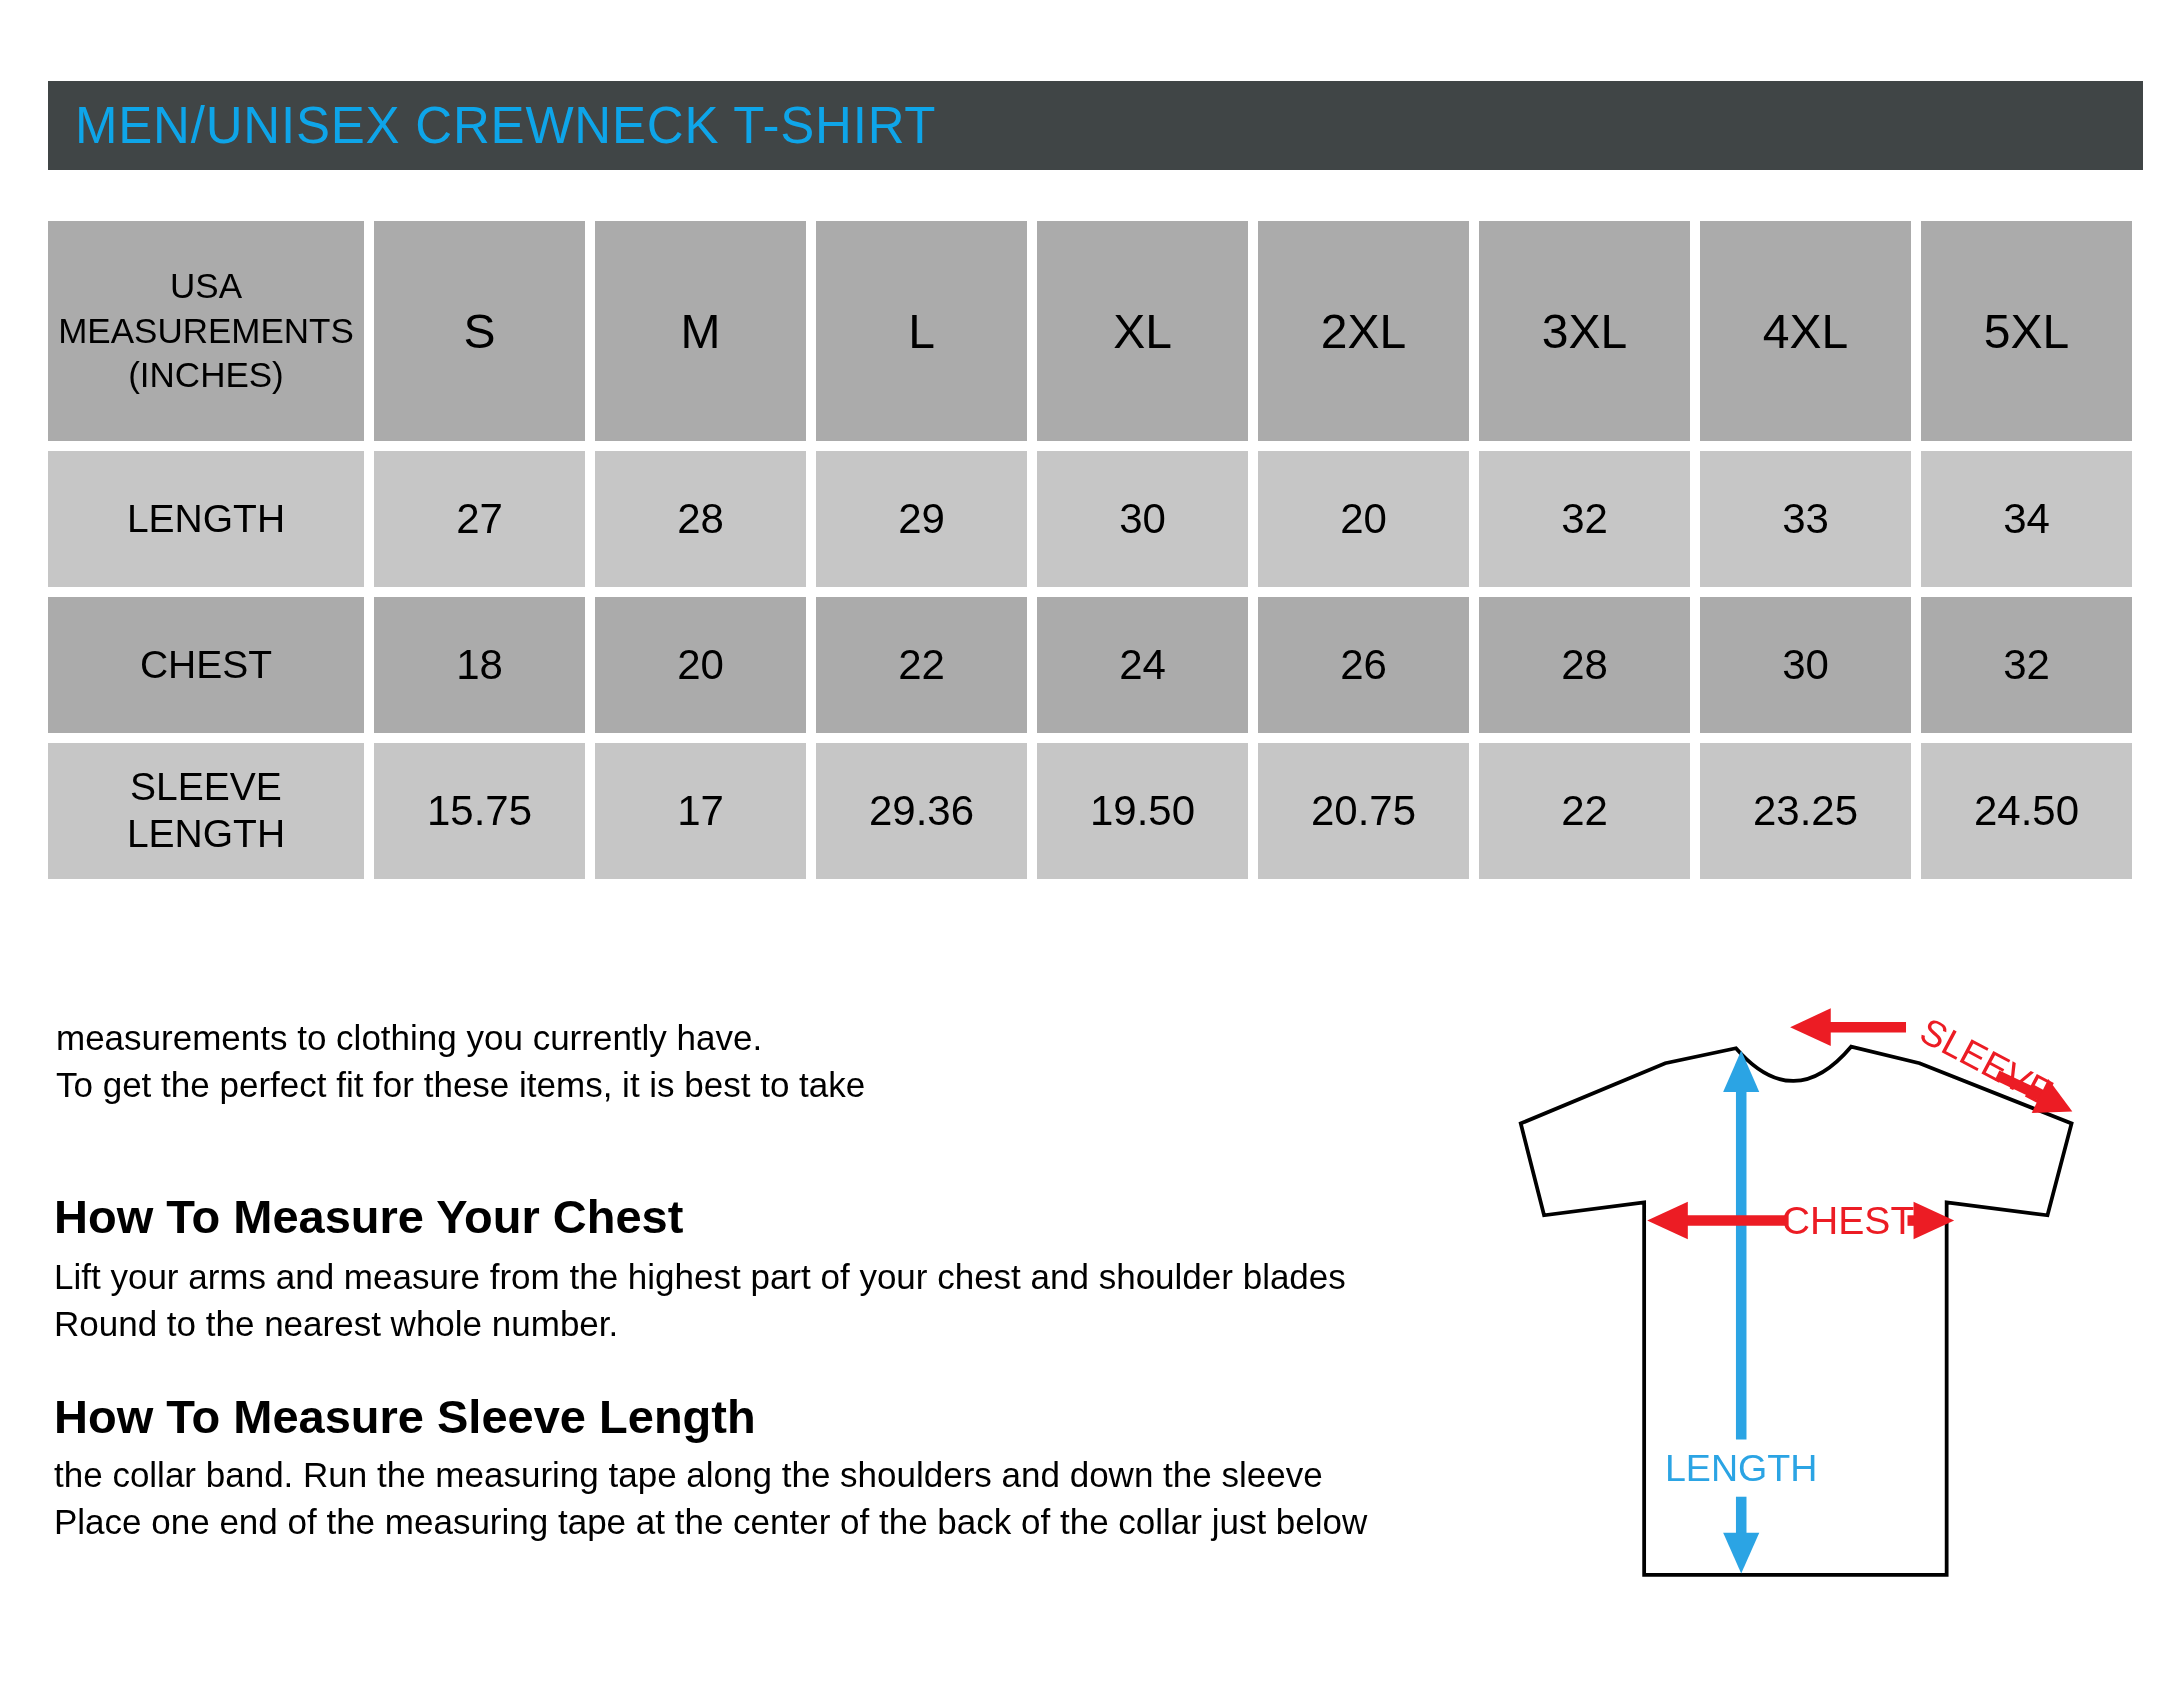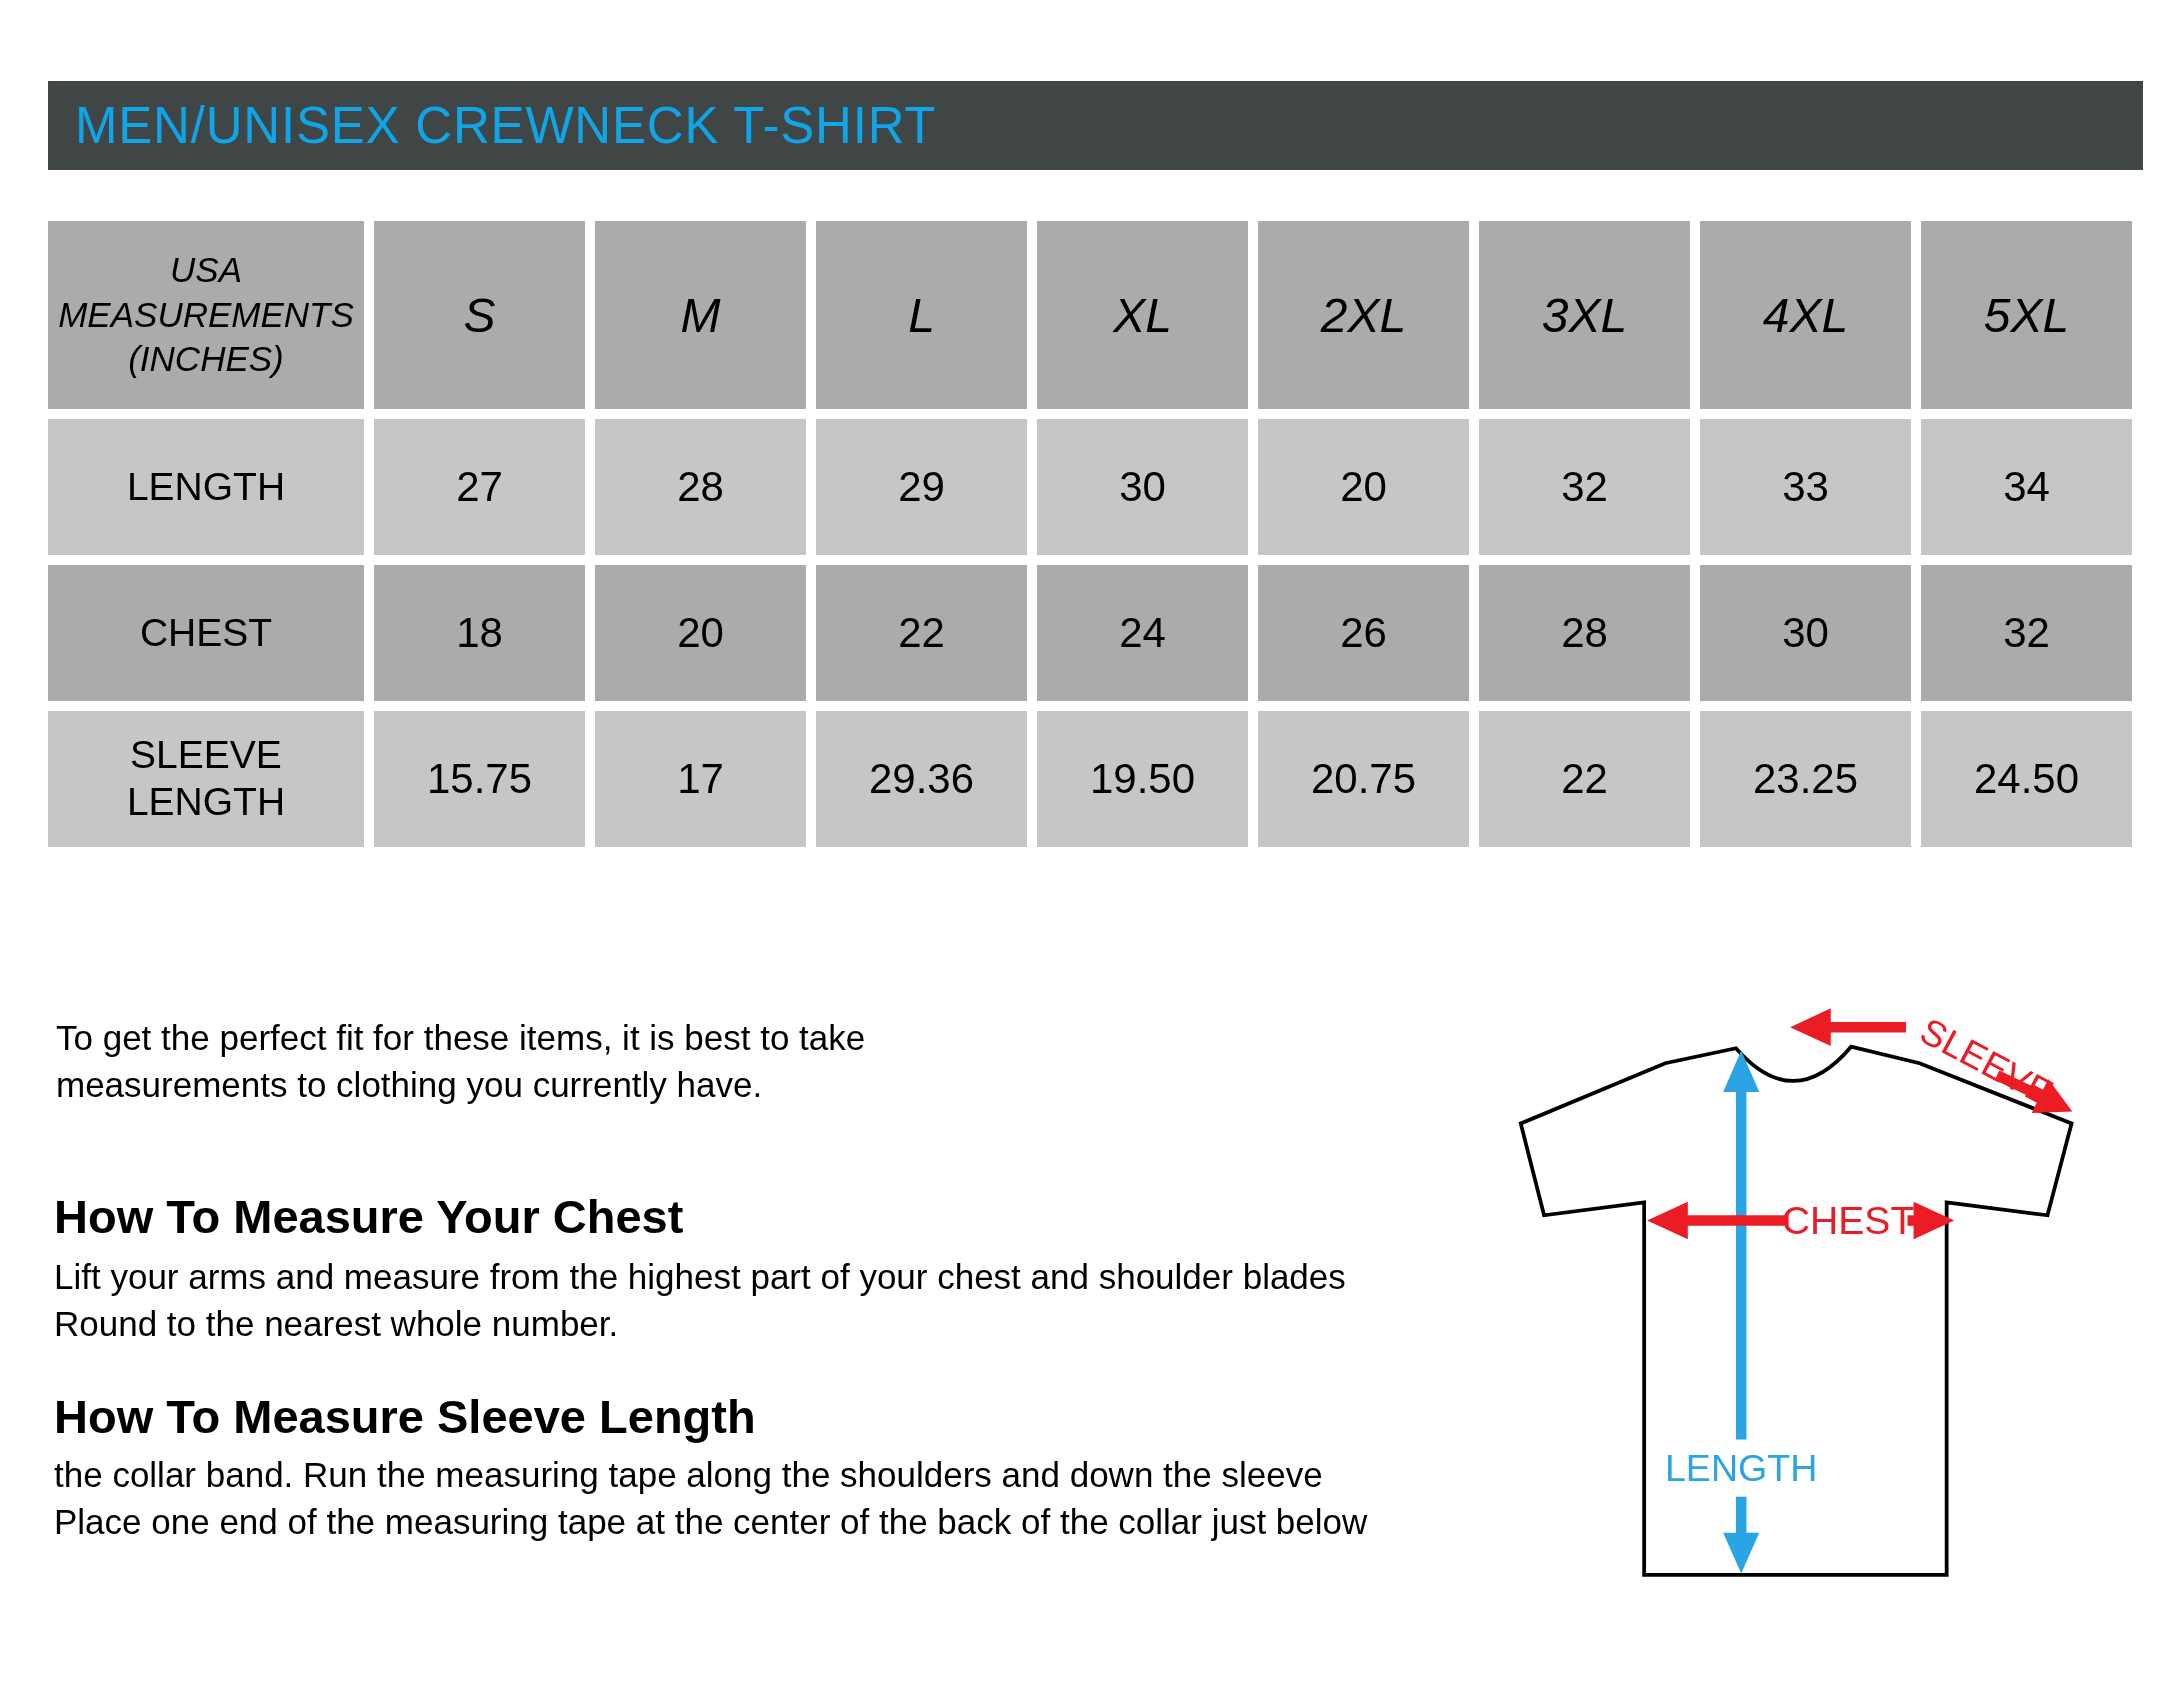--- a/index.html
+++ b/index.html
@@ -30,21 +30,21 @@
   table.size-table td, table.size-table th{
     text-align:center;vertical-align:middle;
     font-weight:400;padding:0;
   }
   .cell-dark{background:#ABABAB;}
   .cell-light{background:#C6C6C6;}
   .corner-cell{font-size:35px;line-height:1.28;padding:0 6px;}
   .size-cell{font-size:48px;}
   .label-cell{font-size:39px;line-height:1.2;padding:0 22.6px;}
   .value-cell{font-size:42px;margin-left:41px;}
-  tr.header-row{height:188px;font-style:italic;}
+  tr.header-row{height:220px;}
   tr.data-row{height:136px;}
   
   .text-line{position:static;}
   .para{position:absolute;font-size:35px;line-height:47px;color:#000;}
   .para-intro{left:56px;top:1014px;}
   .section-heading{position:absolute;font-size:47px;font-weight:700;line-height:54px;white-space:nowrap;}
   .heading-chest{left:54px;top:1190px;}
   .para-chest{left:54px;top:1253px;}
   .heading-sleeve{left:54px;top:1390px;}
   .para-sleeve{left:54px;top:1451px;}
@@ -115,22 +115,22 @@
         <td class="cell-light value-cell">19.50</td>
         <td class="cell-light value-cell">20.75</td>
         <td class="cell-light value-cell">22</td>
         <td class="cell-light value-cell">23.25</td>
         <td class="cell-light value-cell">24.50</td>
       </tr>
     </tbody>
   </table>
 
   <div class="para para-intro">
+    <div class="text-line">measurements to clothing you currently have.</div>
     <div class="text-line">To get the perfect fit for these items, it is best to take</div>
-    <div class="text-line">measurements to clothing you currently have.</div>
   </div>
 
   <div class="section-heading heading-chest">How To Measure Your Chest</div>
   <div class="para para-chest">
     <div class="text-line">Lift your arms and measure from the highest part of your chest and shoulder blades</div>
     <div class="text-line">Round to the nearest whole number.</div>
   </div>
 
   <div class="section-heading heading-sleeve">How To Measure Sleeve Length</div>
   <div class="para para-sleeve">

